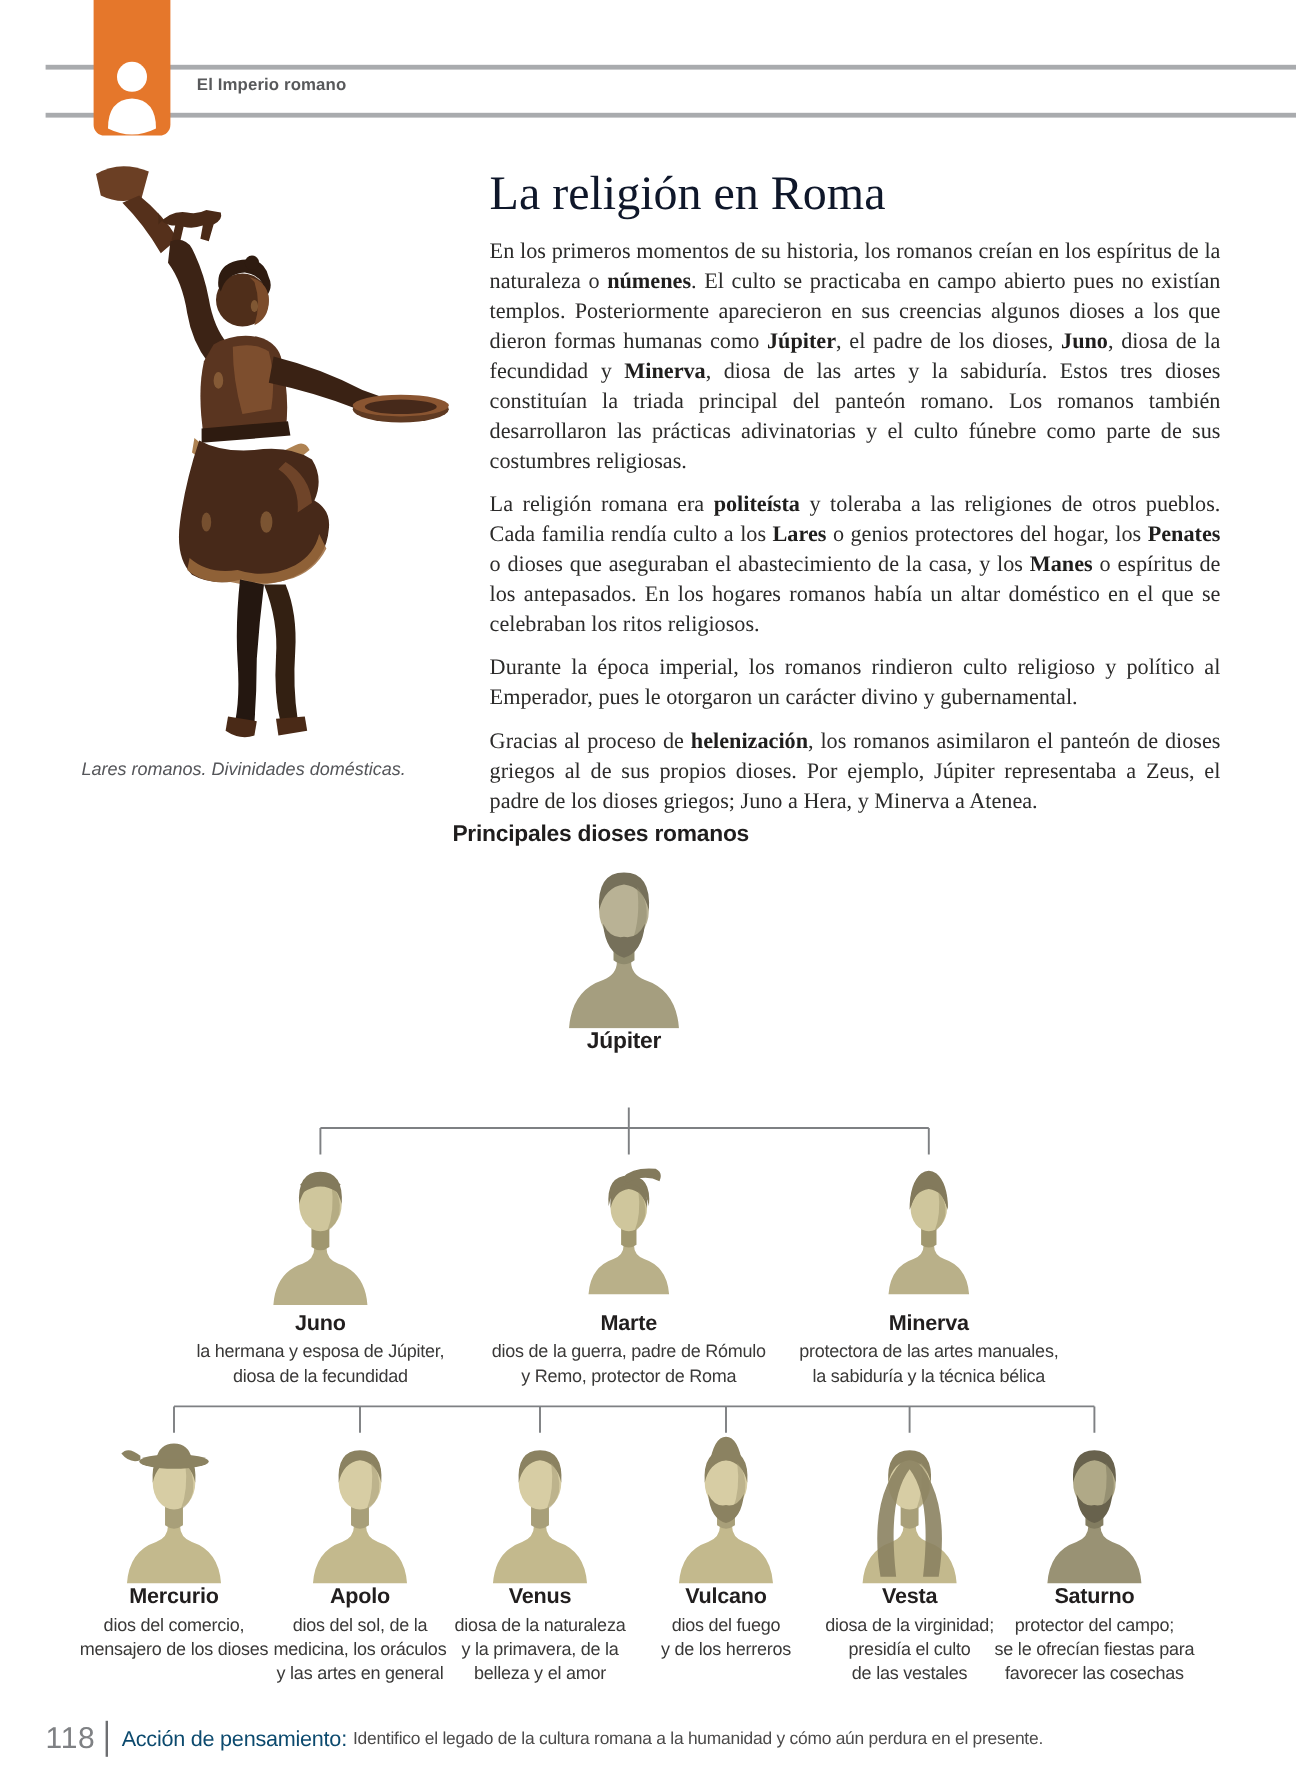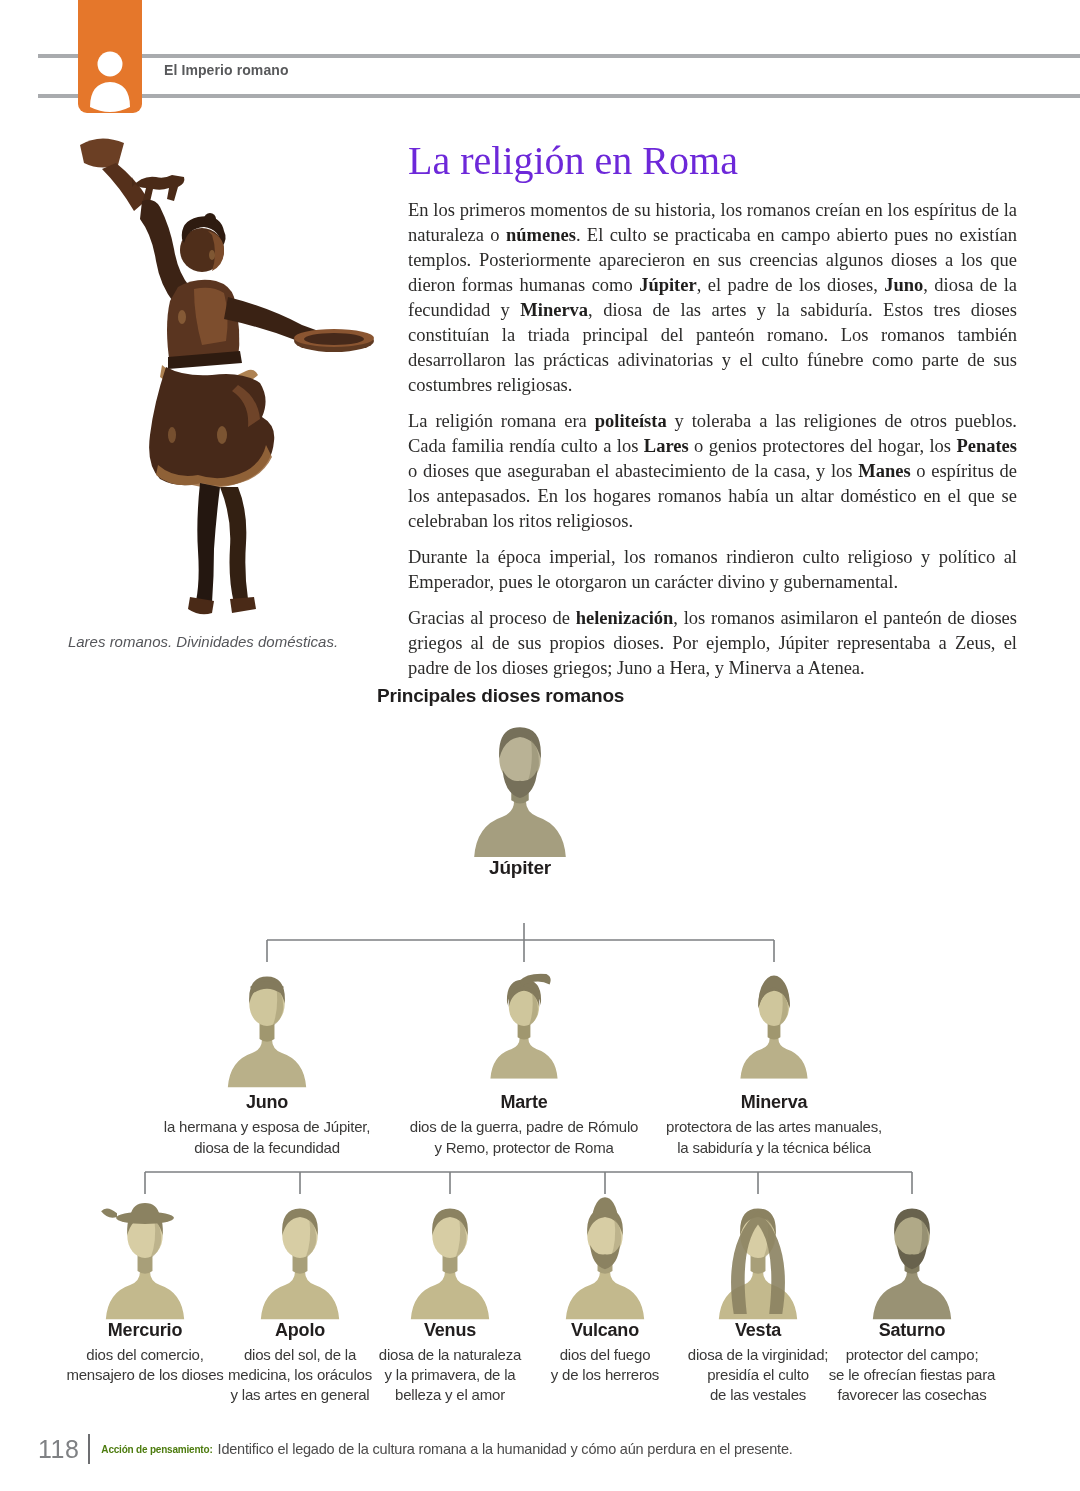--- a/index.html
+++ b/index.html
@@ -11,21 +11,21 @@
   .rule-top{top:54px;}
   .rule-bot{top:94px;}
   .ribbon{position:absolute;left:78px;top:0;width:64px;height:113px;background:#e5772b;
           border-radius:0 0 9px 9px;}
   .header-title{position:absolute;left:164px;top:62px;font-size:14px;font-weight:bold;
                 color:#58595b;letter-spacing:.1px;}
 
   
   .article{position:absolute;left:408px;top:140px;width:609px;}
   .article h1{margin:0 0 16px 0;font-family:"Liberation Serif","DejaVu Serif",serif;
-              font-weight:normal;font-size:40px;line-height:1.05;color:#6d28d9;}
+              font-weight:normal;font-size:40px;line-height:1.05;color:#0f172a;}
   .article p{margin:0 0 11px 0;font-family:"Liberation Serif","DejaVu Serif",serif;
              font-size:18.5px;line-height:25px;text-align:justify;color:#2c2b2a;}
   .article p strong{font-weight:bold;color:#1f1e1d;}
 
   
   .statue{position:absolute;left:62px;top:135px;width:318px;height:492px;}
   .fig-caption{position:absolute;left:48px;top:633px;width:310px;text-align:center;
                font-style:italic;font-size:15px;color:#55565a;}
 
   
@@ -42,21 +42,21 @@
   
   .bust-t1{--base:#b9b295;--mid:#a59e7f;--dark:#76705a;--shadow:#8f8a6d;}
   .bust-t2{--base:#cfc69c;--mid:#b9b089;--dark:#837a5c;--shadow:#a0976f;}
   .bust-t3{--base:#d7cda4;--mid:#c3b98d;--dark:#8b8261;--shadow:#a89f79;}
   .bust-dk{--base:#b0a987;--mid:#999274;--dark:#68624d;--shadow:#827c60;}
 
   
   .footer{position:absolute;left:38px;top:1434px;width:1000px;display:flex;align-items:center;}
   .pagenum{font-size:25px;color:#7f8184;letter-spacing:.5px;}
   .fdiv{display:inline-block;width:2px;height:30px;background:#6d6e71;margin:0 11px 0 9px;}
-  .flabel{font-size:10px;font-weight:bold;color:#4d7c0f;letter-spacing:-.2px;}
+  .flabel{font-size:18px;font-weight:normal;color:#0c4a6e;letter-spacing:-.2px;}
   .ftext{font-size:14.5px;color:#4b4a4a;letter-spacing:-.2px;margin-left:5px;}
 </style>
 </head>
 <body>
 
 <svg style="position:absolute;width:0;height:0;overflow:hidden" aria-hidden="true">
   <defs>
     <symbol id="sym-bust" viewBox="0 0 120 132">
       <path d="M18 132 Q20 103 44 95 Q57 90 54 76 L66 76 Q63 90 76 95 Q100 103 102 132 Z" fill="var(--mid,#b9b089)"></path>
       <path d="M52 58 L52 80 Q60 86 68 80 L68 58 Z" fill="var(--shadow,#a0976f)"></path>

